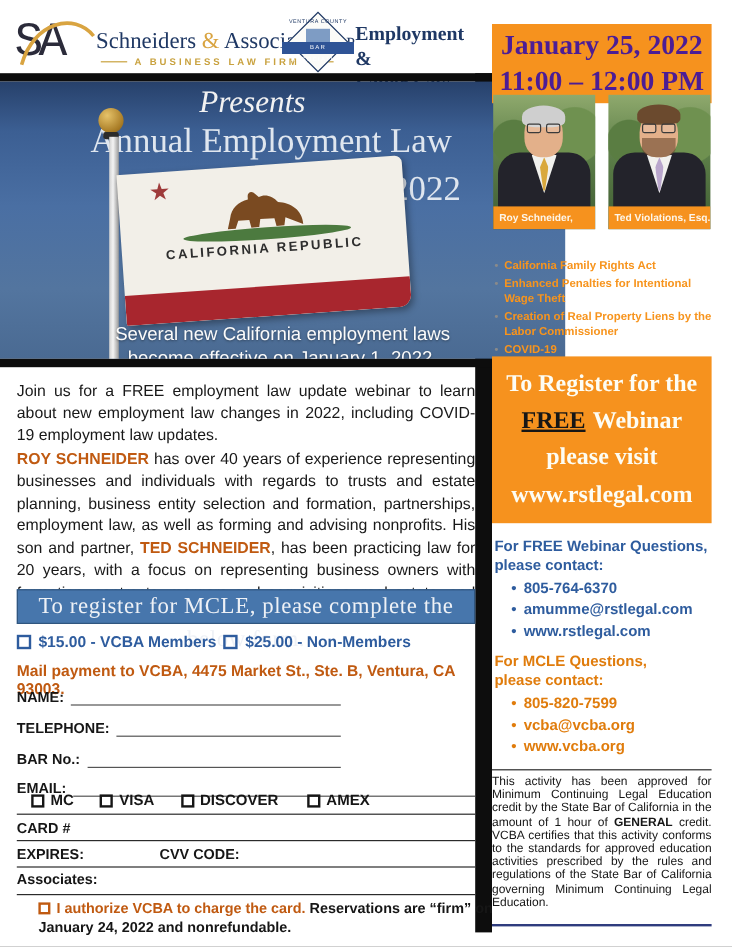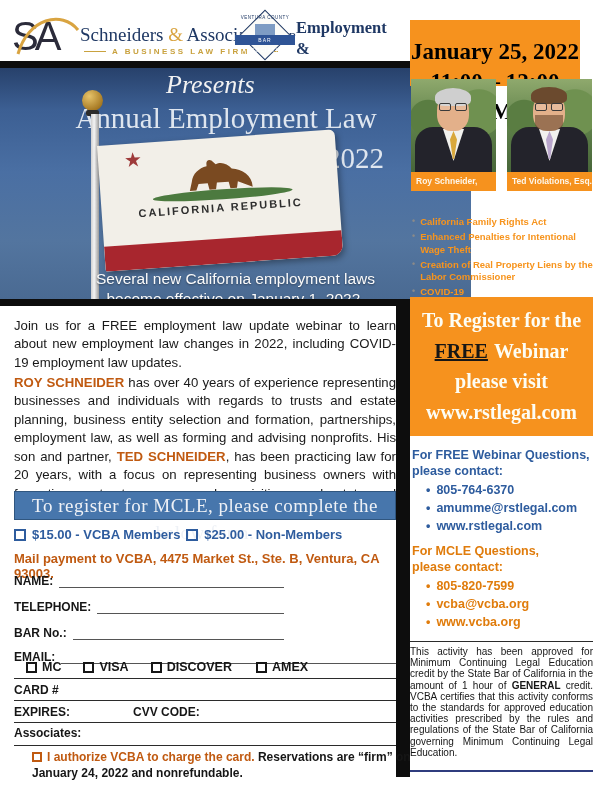--- a/index.html
+++ b/index.html
@@ -4,21 +4,21 @@
 <style>
   * { margin:0; padding:0; box-sizing:border-box; }
   html,body { background:#888; }
   #page {
     position:relative; width:610px; height:789px; background:#ffffff;
     font-family:"Liberation Sans", sans-serif; overflow:hidden; margin:0 auto;
   }
   .abs { position:absolute; }
 
   
-  .logo-sa { left:12px; top:14px; font-family:Liberation Sans, sans-serif; font-size:40px; color:#2b2b3a; letter-spacing:-4px; }
+  .logo-sa { left:12px; top:14px; font-family:Liberation Mono, monospace; font-size:40px; color:#2b2b3a; letter-spacing:-4px; }
   .logo-swoosh { left:14px; top:10px; width:66px; height:50px; }
   .firm-line { left:80px; top:24px; font-family:"Liberation Serif", serif; font-size:19px; color:#1F3864; white-space:nowrap; }
   .firm-line .amp { color:#D9A441; }
   .firm-line .llp { font-size:13px; }
   .firm-tag { left:84px; top:47px; font-size:8px; letter-spacing:2.5px; color:#C9A23F; font-weight:bold; display:flex; align-items:center; gap:6px; }
   .firm-tag .dash { width:22px; border-top:1.5px solid #C9A23F; }
   .seal { left:238px; top:8px; width:54px; height:54px; }
   .seal-diamond { position:absolute; left:9px; top:9px; width:36px; height:36px; background:#fbfbf8; border:1px solid #1F3864; transform:rotate(45deg); }
   .seal-pic { position:absolute; left:17px; top:16px; width:20px; height:12px; background:#7e9cc4; }
   .seal-top-text { position:absolute; left:0; top:7px; width:54px; text-align:center; font-size:4.5px; color:#1F3864; letter-spacing:0.5px; }
@@ -62,22 +62,22 @@
   .fline.short { margin-right:112px; }
   .credit-row { left:14px; top:660px; width:382px; display:flex; align-items:center; font-size:12.5px; font-weight:bold; }
   .credit-label { color:#C05A11; width:126px; }
   .card-opt { display:flex; align-items:center; gap:5px; color:#161616; }
   .rule { left:14px; width:382px; border-top:1.6px solid #2b2b2b; height:0; }
   .plain-label { font-size:12px; font-weight:bold; color:#161616; }
   .auth-par { left:32px; top:749px; width:382px; font-size:12px; font-weight:bold; line-height:1.35; color:#161616; }
   .auth-orange { color:#C05A11; }
 
   
-  .date-box { left:410px; top:20px; width:170px; height:66px; background:#F6921E; color:#000000;
-              font-family:"Liberation Serif", serif; font-size:23px; font-weight:bold; text-align:center; line-height:30px; padding-top:17px; }
+  .date-box { left:410px; top:20px; width:183px; height:66px; background:#F6921E; color:#4c1d95;
+              font-family:"Liberation Serif", serif; font-size:23px; font-weight:bold; text-align:center; line-height:30px; padding-top:3px; }
   .photo { top:79px; width:85px; height:112px; overflow:hidden;
            background:radial-gradient(circle at 20% 35%, #5a7d42 0 18%, transparent 19%),
                       radial-gradient(circle at 80% 30%, #6f9150 0 22%, transparent 23%),
                       radial-gradient(circle at 55% 60%, #4d6d38 0 30%, transparent 31%),
                       linear-gradient(180deg,#8fa96d 0%, #5f814a 40%, #3f5c33 100%);font-weight:bold; }
   .photo.p1 { left:411px; } .photo.p2 { left:507px; }
   .person-head { position:absolute; left:26px; top:14px; width:32px; height:38px; border-radius:46% 46% 42% 42%; background:#e3b08a; }
   .hair-gray { position:absolute; left:24px; top:9px; width:36px; height:18px; border-radius:50% 50% 30% 30%; background:#cfcfcf; }
   .hair-brown { position:absolute; left:24px; top:8px; width:36px; height:17px; border-radius:50% 50% 30% 30%; background:#6b4a2e; }
   .beard { position:absolute; left:28px; top:36px; width:28px; height:16px; border-radius:0 0 45% 45%; background:#6b4a2e99; }

